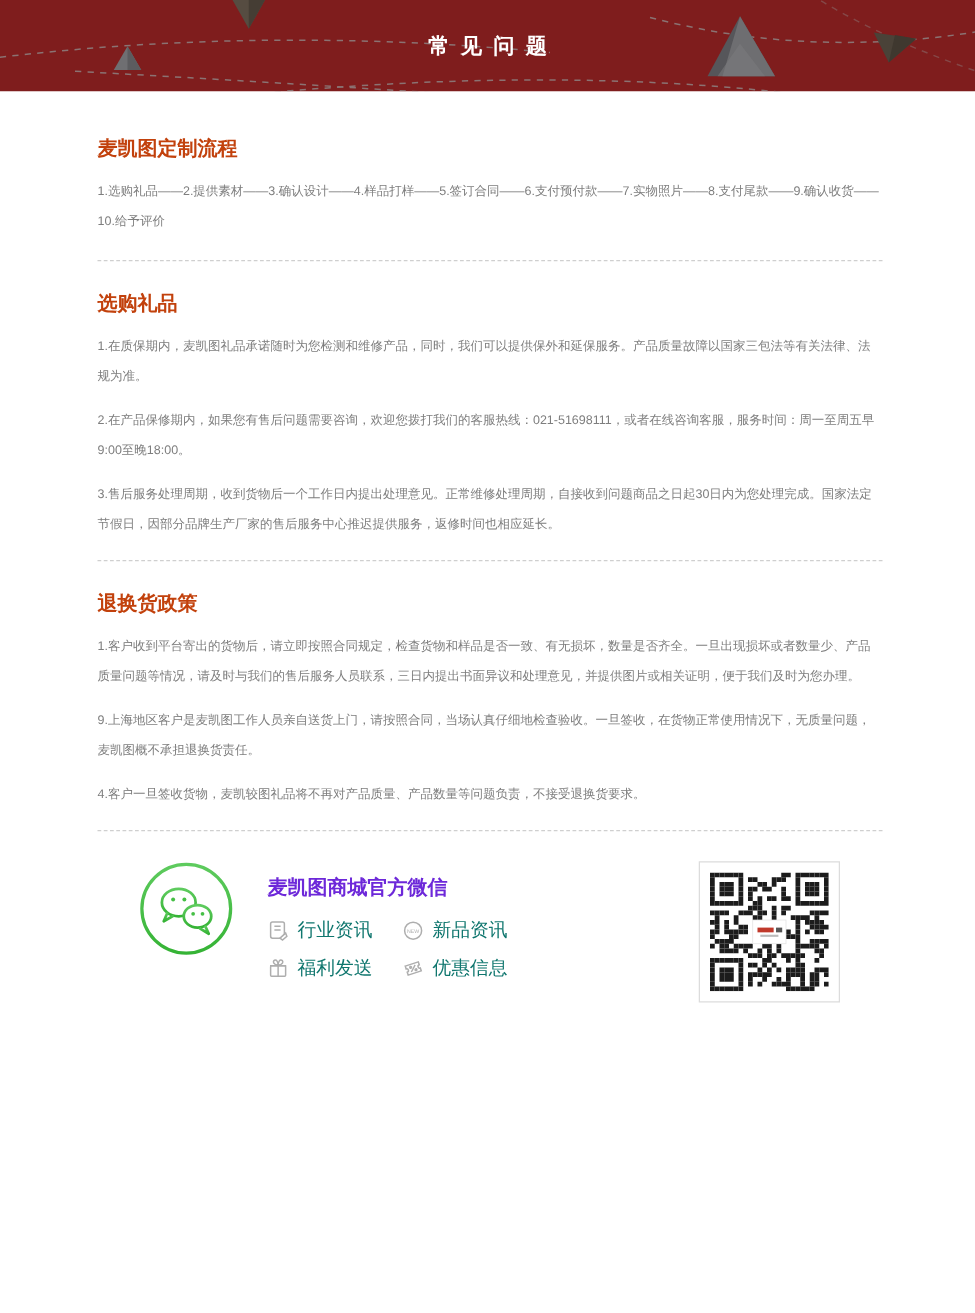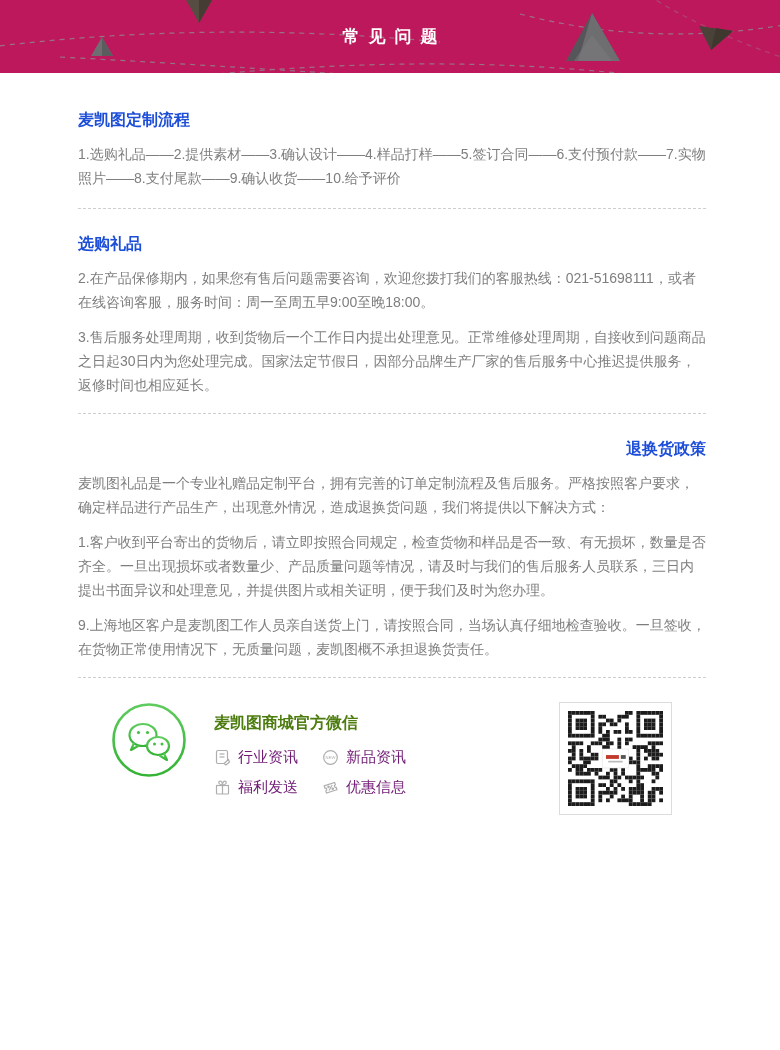--- a/index.html
+++ b/index.html
@@ -3,60 +3,60 @@
 <meta charset="utf-8">
 <style>
   html,body{margin:0;padding:0;}
   body{
     width:780px;height:1050px;background:#ffffff;position:relative;
     font-family:"Liberation Sans","DejaVu Sans",sans-serif;
     -webkit-font-smoothing:antialiased;
   }
   
   .hero{
-    position:relative;width:780px;height:73px;background:#be185d;overflow:hidden;
+    position:relative;width:780px;height:73px;background:#7f1d1d;overflow:hidden;
   }
   .hero-deco{position:absolute;top:0;left:0;width:780px;height:73px;display:block;}
   .hero-title{
     position:absolute;top:0;left:0;right:0;height:73px;
     display:flex;align-items:center;justify-content:center;
     color:#ffffff;font-size:17px;font-weight:bold;letter-spacing:9px;
     text-indent:9px;
   }
   
   .content{margin:0 74px 0 78px;}
   .section h3{
-    font-size:16px;line-height:20px;font-weight:bold;color:#1d4ed8;
+    font-size:16px;line-height:20px;font-weight:bold;color:#c2410c;
     margin:0 0 12px 0;
   }
   .section p{
-    font-size:14px;line-height:24px;color:#7e7e7e;margin:0 0 11px 0;
+    font-size:10px;line-height:24px;color:#7e7e7e;margin:0 0 11px 0;
   }
   .section p:last-child{margin-bottom:0;}
   .sec-1{margin-top:37px;}
   .sec-2 h3{margin-top:25px;}
-  .sec-3 h3{margin-top:25px;text-align:right;}
+  .sec-3 h3{margin-top:25px;}
   .divider{
     border:none;border-top:1px dashed #cfcfcf;height:0;margin:16px 0 0 0;
   }
   .divider.d1{margin-top:18px;}
   
   .footer{
     margin:24px 74px 0 78px;display:flex;align-items:flex-start;
   }
   .wechat-badge{margin-left:33px;flex:0 0 auto;}
   .wechat-badge svg{display:block;}
   .follow-block{margin-left:27px;flex:1 1 auto;padding-top:11px;}
-  .follow-title{font-size:16px;font-weight:bold;color:#4d7c0f;margin:0 0 14px 0;}
+  .follow-title{font-size:16px;font-weight:bold;color:#6d28d9;margin:0 0 14px 0;}
   .follow-grid{
     display:grid;grid-template-columns:108px 1fr;grid-row-gap:11px;width:220px;
   }
   .follow-item{display:flex;align-items:center;}
   .follow-item .f-icon{width:17px;height:17px;margin-right:7px;flex:0 0 auto;}
-  .follow-item .f-label{font-size:15px;color:#701a75;white-space:nowrap;}
+  .follow-item .f-label{font-size:15px;color:#0f766e;white-space:nowrap;}
   .qr-box{
     flex:0 0 auto;margin-left:auto;margin-right:34px;
     width:95px;height:95px;padding:8px;border:1px solid #dcdcdc;background:#fff;
   }
   .qr-box svg{display:block;}
 </style>
 </head>
 <body>
 
 <div class="hero">
@@ -98,31 +98,32 @@
 
   <div class="section sec-1">
     <h3>麦凯图定制流程</h3>
     <p>1.选购礼品——2.提供素材——3.确认设计——4.样品打样——5.签订合同——6.支付预付款——7.实物照片——8.支付尾款——9.确认收货——10.给予评价</p>
   </div>
 
   <hr class="divider d1">
 
   <div class="section sec-2">
     <h3>选购礼品</h3>
+    <p>1.在质保期内，麦凯图礼品承诺随时为您检测和维修产品，同时，我们可以提供保外和延保服务。产品质量故障以国家三包法等有关法律、法规为准。</p>
     <p>2.在产品保修期内，如果您有售后问题需要咨询，欢迎您拨打我们的客服热线：021-51698111，或者在线咨询客服，服务时间：周一至周五早9:00至晚18:00。</p>
     <p>3.售后服务处理周期，收到货物后一个工作日内提出处理意见。正常维修处理周期，自接收到问题商品之日起30日内为您处理完成。国家法定节假日，因部分品牌生产厂家的售后服务中心推迟提供服务，返修时间也相应延长。</p>
   </div>
 
   <hr class="divider">
 
   <div class="section sec-3">
     <h3>退换货政策</h3>
-    <p>麦凯图礼品是一个专业礼赠品定制平台，拥有完善的订单定制流程及售后服务。严格按照客户要求，确定样品进行产品生产，出现意外情况，造成退换货问题，我们将提供以下解决方式：</p>
     <p>1.客户收到平台寄出的货物后，请立即按照合同规定，检查货物和样品是否一致、有无损坏，数量是否齐全。一旦出现损坏或者数量少、产品质量问题等情况，请及时与我们的售后服务人员联系，三日内提出书面异议和处理意见，并提供图片或相关证明，便于我们及时为您办理。</p>
     <p>9.上海地区客户是麦凯图工作人员亲自送货上门，请按照合同，当场认真仔细地检查验收。一旦签收，在货物正常使用情况下，无质量问题，麦凯图概不承担退换货责任。</p>
+    <p>4.客户一旦签收货物，麦凯较图礼品将不再对产品质量、产品数量等问题负责，不接受退换货要求。</p>
   </div>
 
   <hr class="divider">
 </div>
 
 <div class="footer">
 
   <div class="wechat-badge">
     <svg width="76" height="76" viewBox="0 0 76 76" xmlns="http://www.w3.org/2000/svg">
       <defs>

